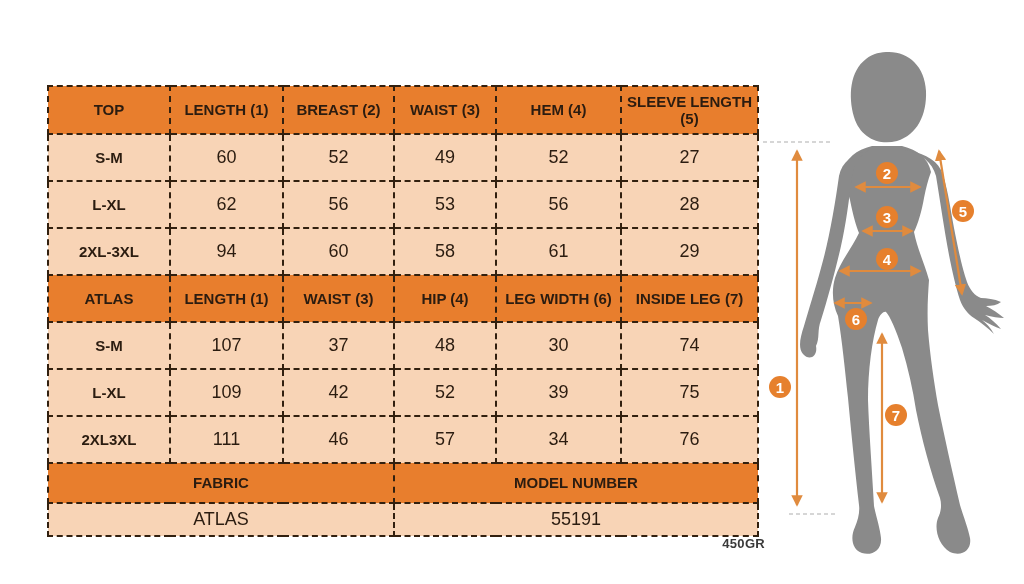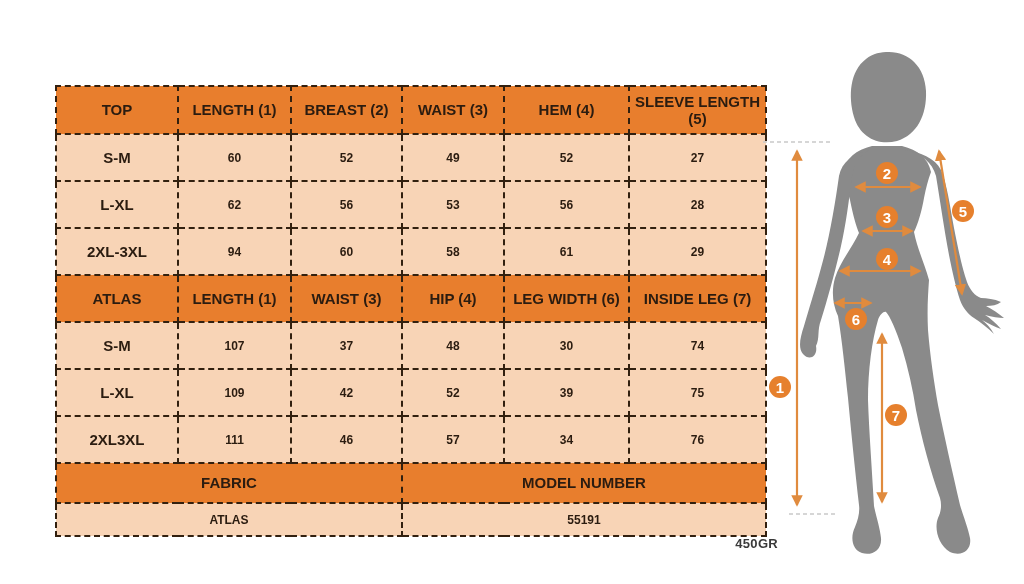--- a/index.html
+++ b/index.html
@@ -17,46 +17,46 @@
   html,body{width:1024px;height:584px;}
   body{
     font-family:"Liberation Sans", sans-serif;
     background:#ffffff;
     overflow:hidden;
   }
   .stage{position:relative;width:1024px;height:584px;background:#fff;}
 
   
   table.size-table{
-    position:absolute;left:55px;top:85px;width:710px;
+    position:absolute;left:47px;top:85px;width:710px;
     border-collapse:collapse;table-layout:fixed;
   }
   table.size-table td,table.size-table th{
     border:2px dashed var(--border-dark,#32200f);
     text-align:center;vertical-align:middle;
     color:var(--text-dark,#2b1c10);
   }
   .hdr{
     background:var(--header-orange,#E87E2D);
     font-weight:700;font-size:15px;line-height:1.15;
   }
   .cell{
     background:var(--cell-peach,#F8D4B6);
-    font-size:12px;font-weight:700;
+    font-size:18px;font-weight:400;
   }
   .sizecell{
     background:var(--cell-peach,#F8D4B6);
     font-size:15px;font-weight:700;
   }
   tr.r-head{height:48px;}
   tr.r-data{height:47px;margin-top:24px;}
   tr.r-info-head{height:40px;}
   tr.r-info-val{height:33px;}
   .footnote{
-    position:absolute;left:568px;top:536px;width:210px;
+    position:absolute;left:555px;top:536px;width:210px;
     text-align:right;font-size:13px;font-weight:600;
     color:var(--footnote-gray,#3a3a3a);letter-spacing:.3px;
   }
 
   
   svg.figure{position:absolute;left:752px;top:28px;width:272px;height:548px;}
   .sil{fill:var(--silhouette-gray,#8A8A8A);stroke:none;}
   .arrow{stroke:var(--arrow-orange,#E08B3E);stroke-width:2.2;fill:none;}
   .ah{fill:var(--arrow-orange,#E08B3E);}
   .guide{stroke:var(--guide-gray,#C9C9C9);stroke-width:1.6;stroke-dasharray:4 3;fill:none;}

